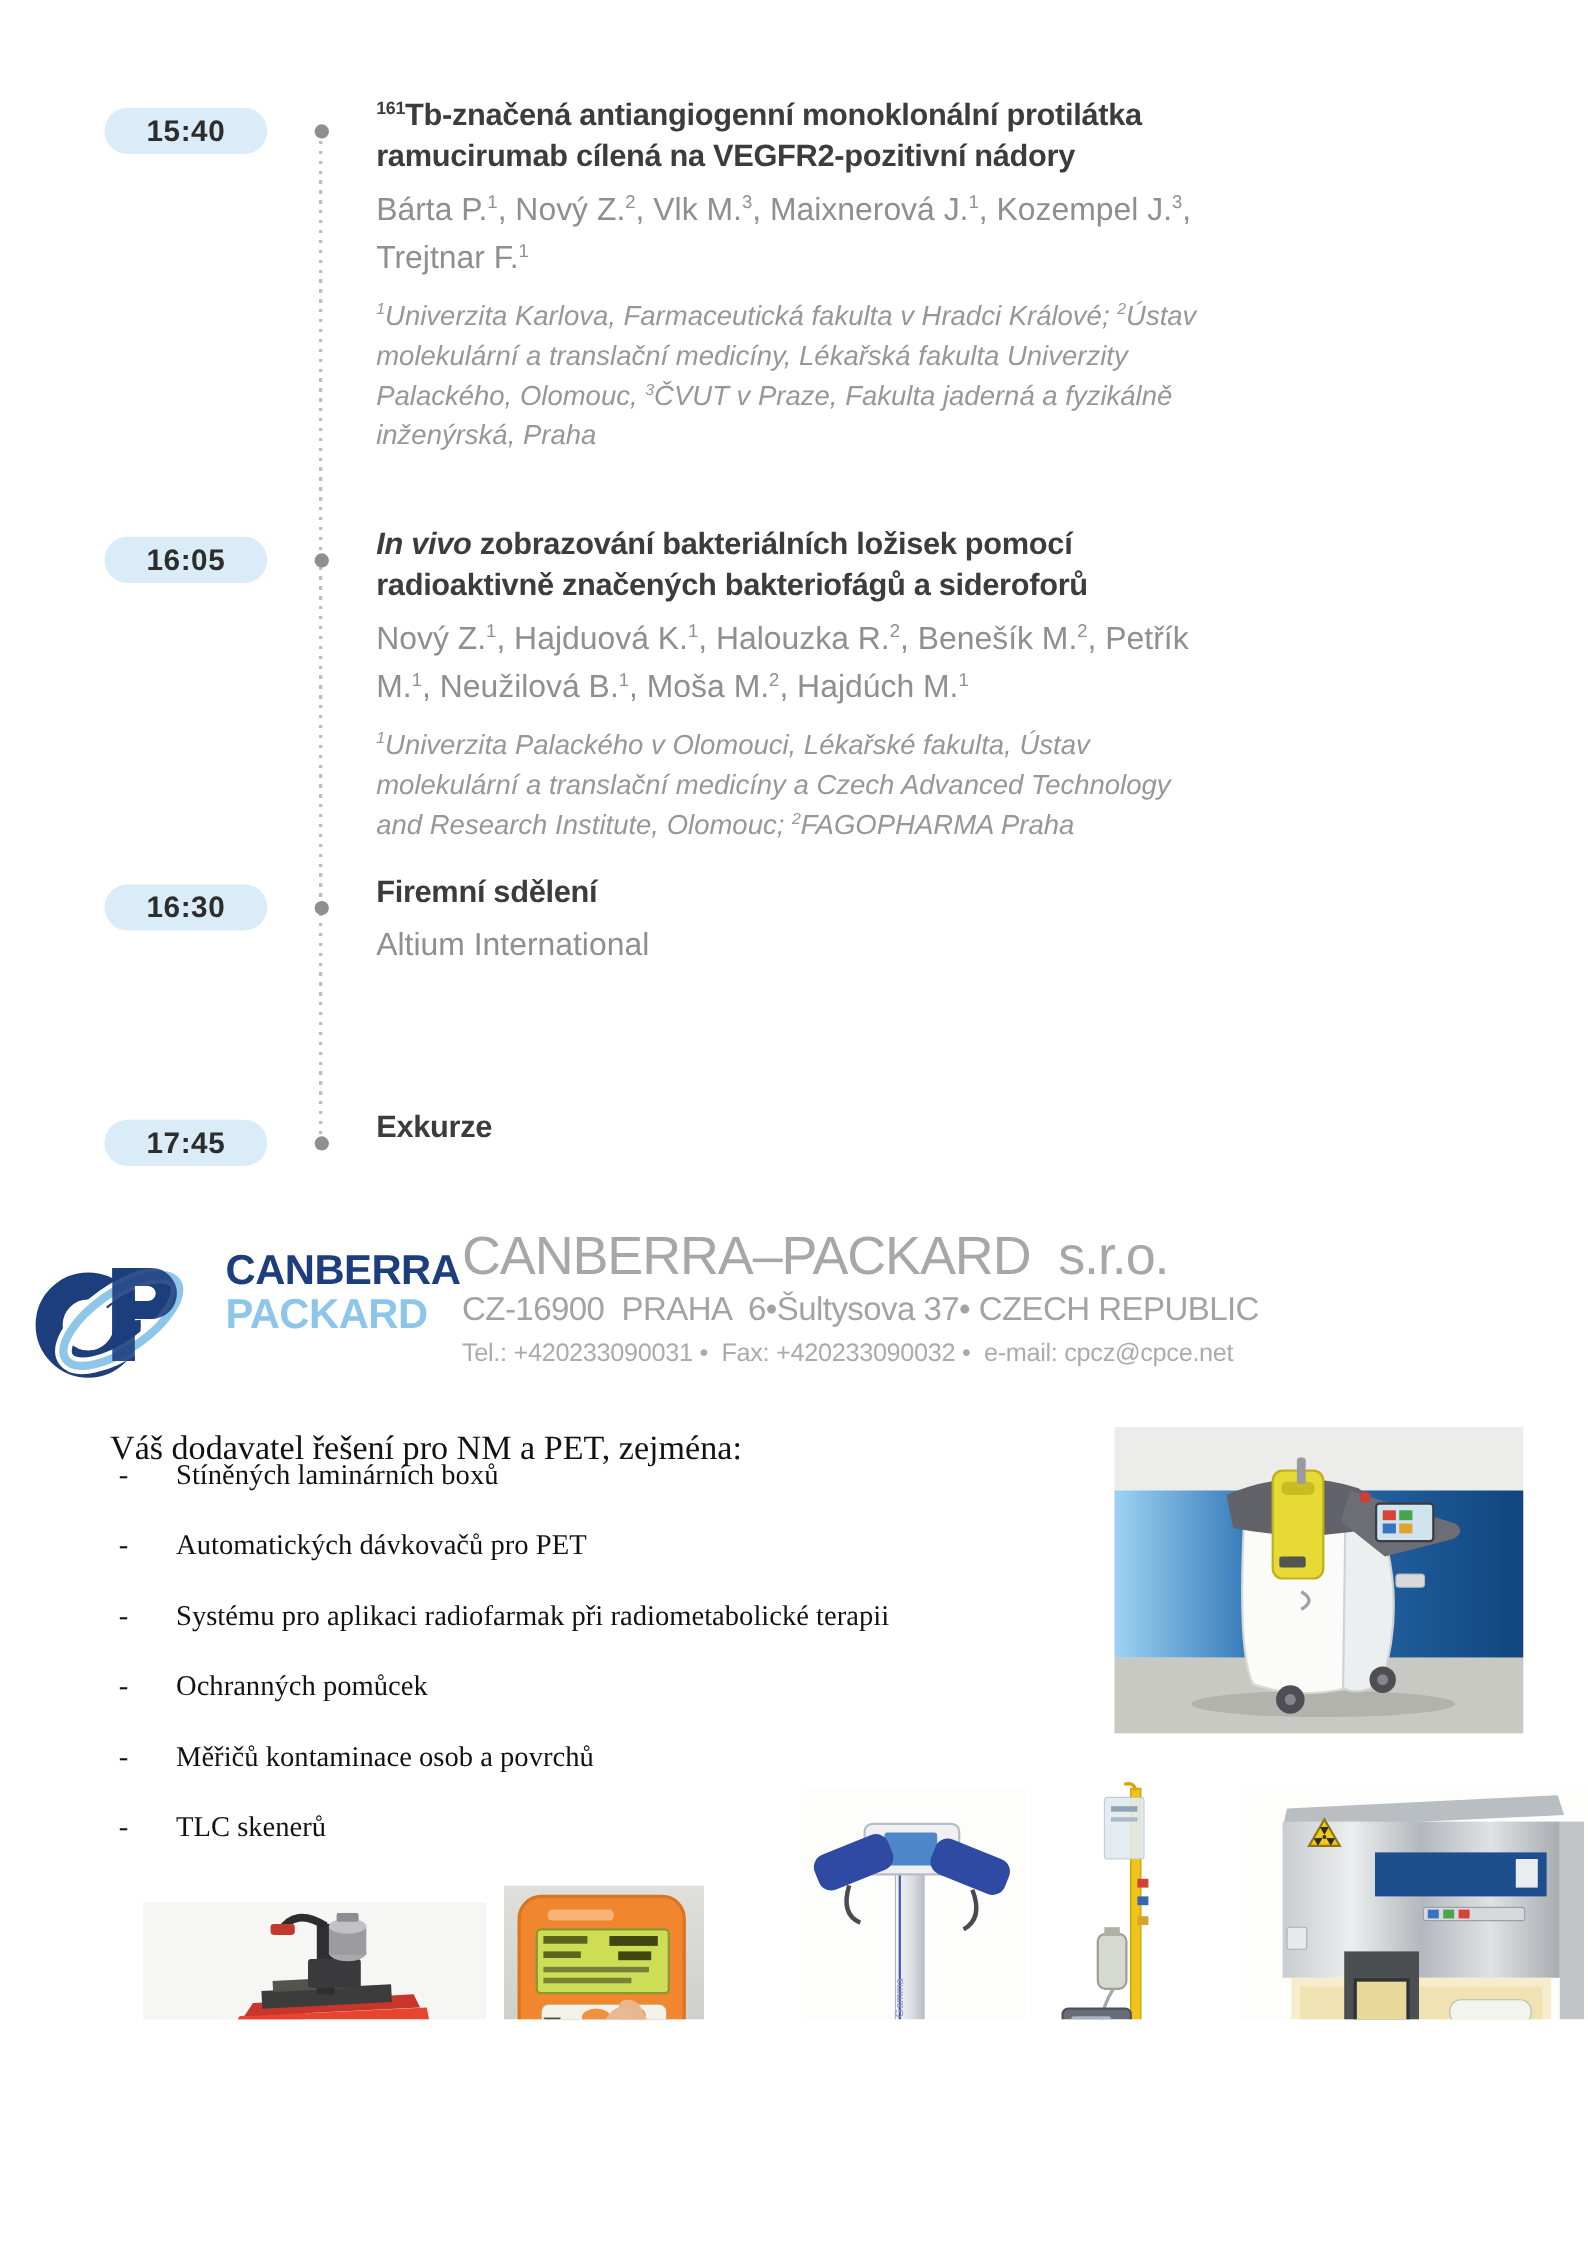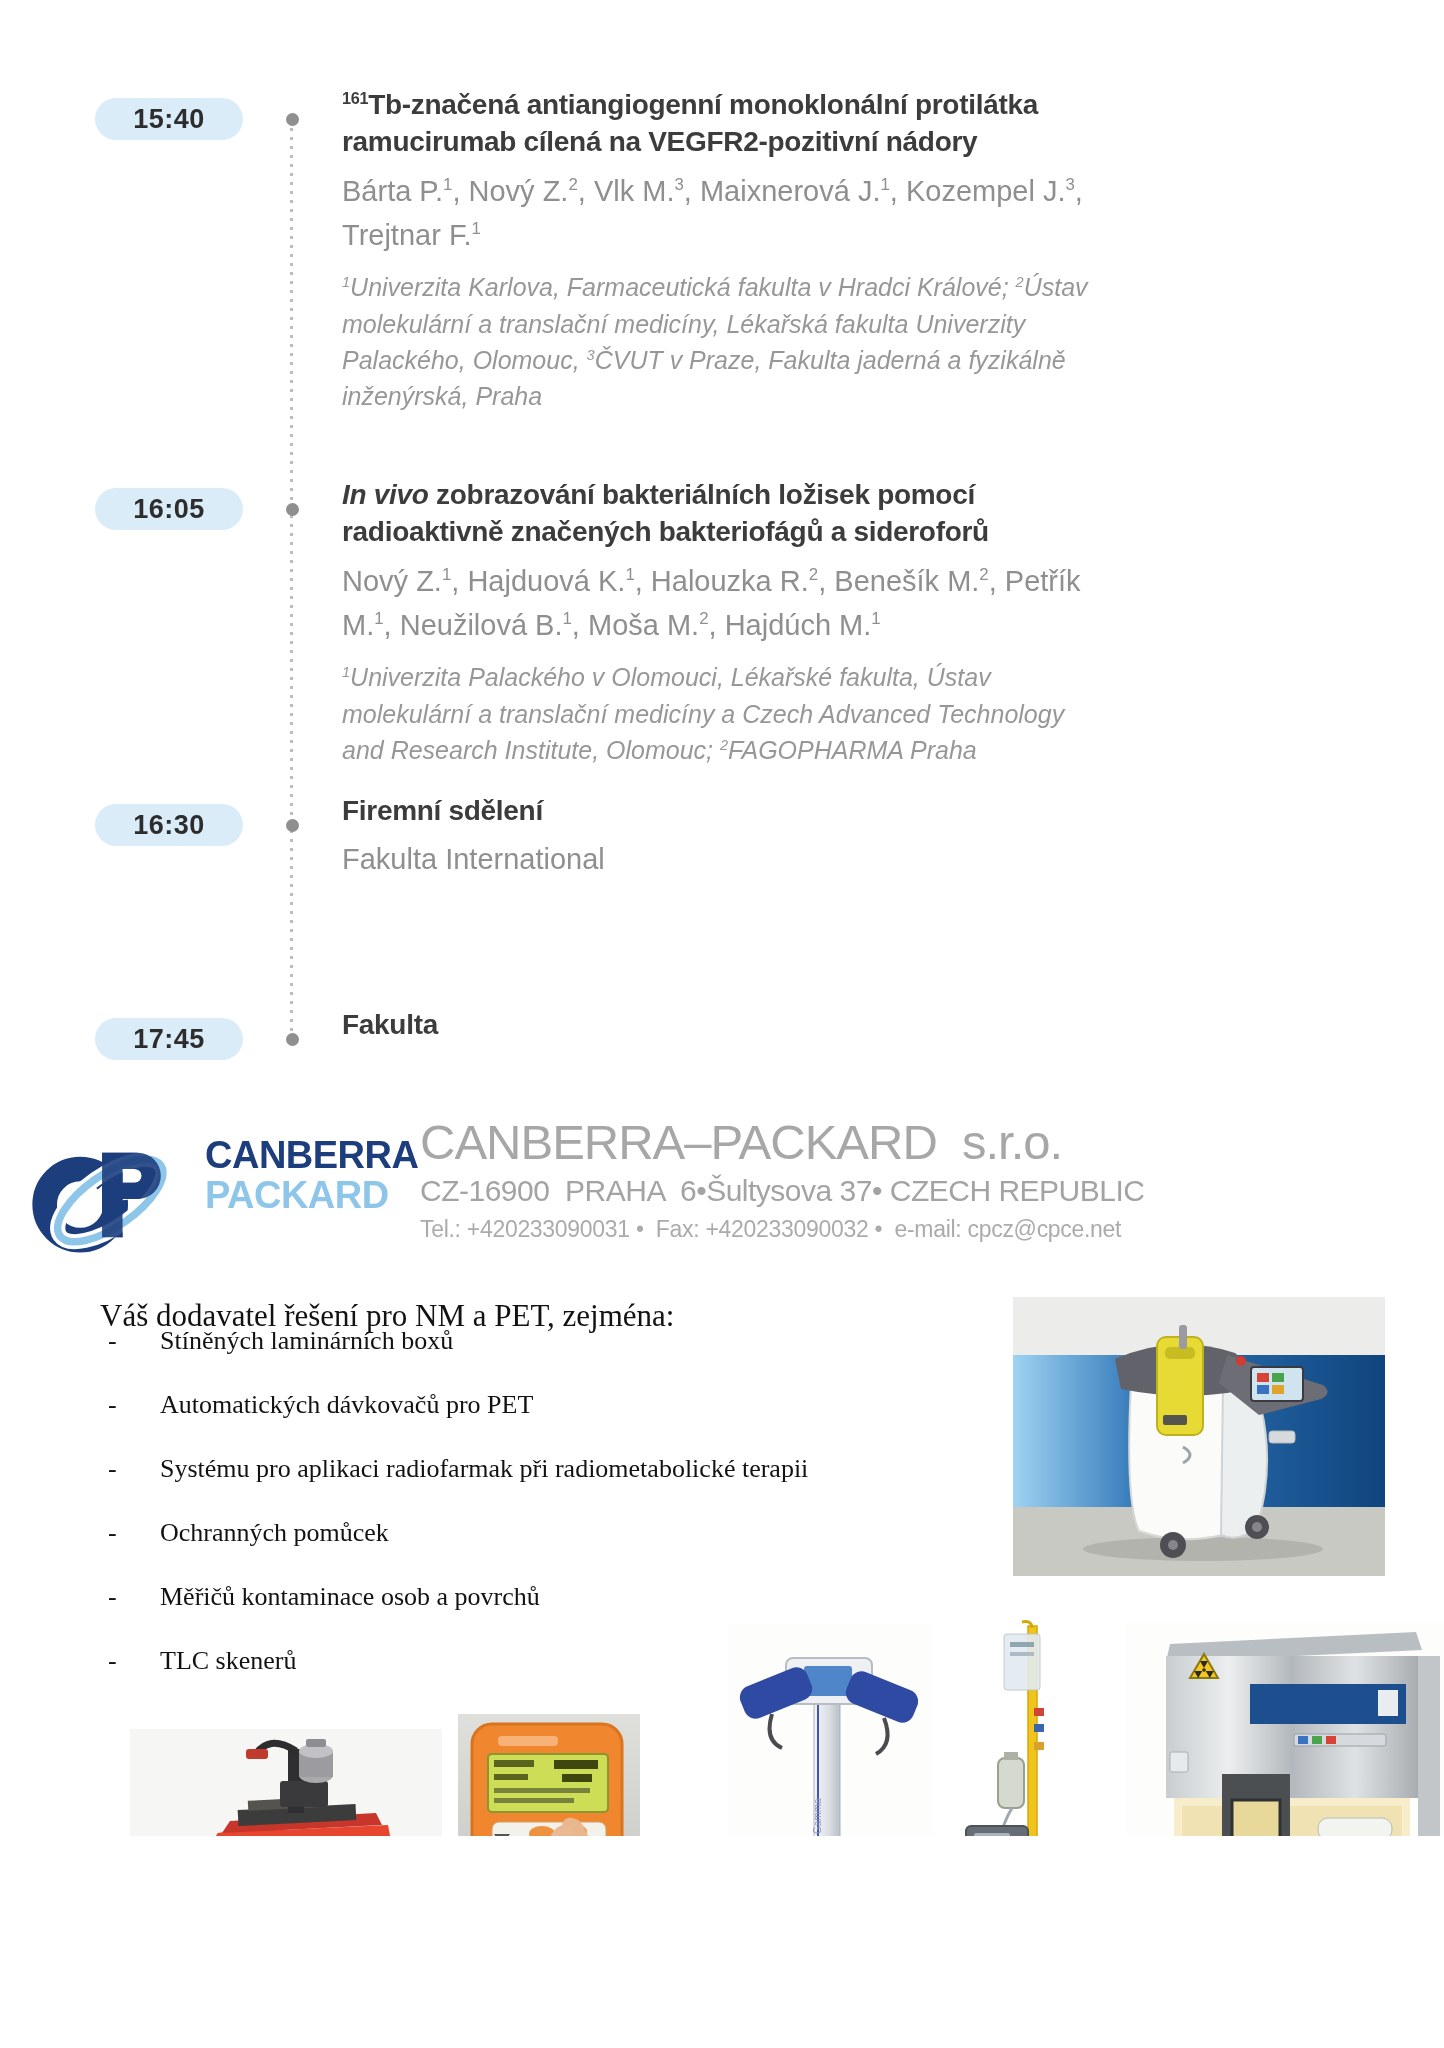--- a/index.html
+++ b/index.html
@@ -82,29 +82,29 @@
       <p class="authors">Nový Z.<sup>1</sup>, Hajduová K.<sup>1</sup>, Halouzka R.<sup>2</sup>, Benešík M.<sup>2</sup>, Petřík M.<sup>1</sup>, Neužilová B.<sup>1</sup>, Moša M.<sup>2</sup>, Hajdúch M.<sup>1</sup></p>
       <p class="affil"><sup>1</sup>Univerzita Palackého v Olomouci, Lékařské fakulta, Ústav molekulární a translační medicíny a Czech Advanced Technology and Research Institute, Olomouc; <sup>2</sup>FAGOPHARMA Praha</p>
     </div>
   </article>
 
   <article class="entry entry-3">
     <div class="pill">16:30</div>
     <div class="dot"></div>
     <div class="content">
       <h3 class="talk-title">Firemní sdělení</h3>
-      <p class="subtitle">Fakulta International</p>
+      <p class="subtitle">Altium International</p>
     </div>
   </article>
 
   <article class="entry entry-4">
     <div class="pill">17:45</div>
     <div class="dot"></div>
     <div class="content">
-      <h3 class="talk-title">Fakulta</h3>
+      <h3 class="talk-title">Exkurze</h3>
     </div>
   </article>
 
   <div class="logo-block">
     <svg class="logo-mark" viewBox="0 0 120 86" aria-hidden="true">
       <g>
         <circle cx="36" cy="50" r="26" fill="none" stroke="#1d3e7d" stroke-width="18"></circle>
         <polygon points="36,50 78,14 96,44" fill="#ffffff"></polygon>
         <path d="M52,12 h26 a17,17 0 0 1 0,34 h-11 v28 h-15 z M67,24 v10 h9 a5,5 0 0 0 0,-10 z" fill="#1d3e7d"></path>
         <ellipse cx="58" cy="47" rx="45" ry="19" fill="none" stroke="#ffffff" stroke-width="11" transform="rotate(-35 58 47)"></ellipse>

